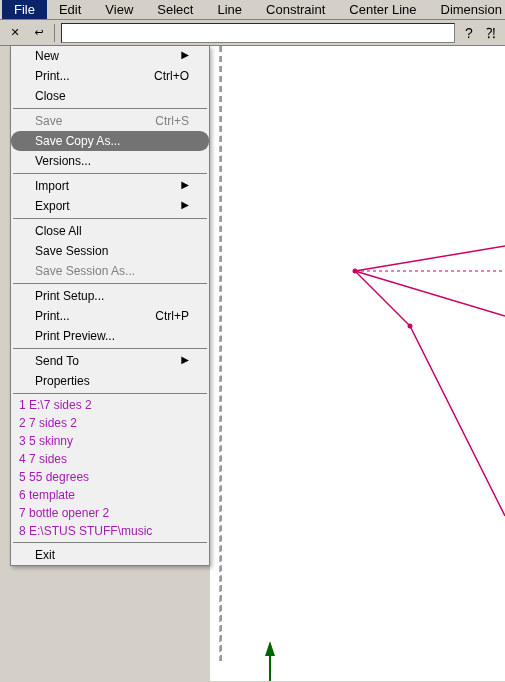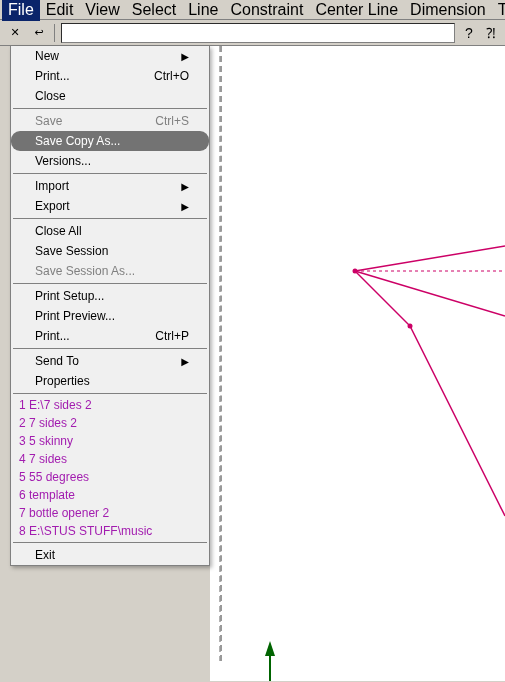--- a/index.html
+++ b/index.html
@@ -24,24 +24,24 @@
       align-items: center;
       background: #d4d0c8;
       height: 20px;
       border-bottom: 1px solid #808080;
       padding: 0 2px;
       position: relative;
       z-index: 100;
     }
 
     .menubar-item {
-      padding: 2px 6px;
+      padding: 2px 12px;
       cursor: pointer;
       white-space: nowrap;
-      font-size: 16px;
+      font-size: 13px;
     }
 
     .menubar-item.active {
       background: #0a246a;
       color: white;
     }
 
     
     .toolbar {
       display: flex;
@@ -89,21 +89,20 @@
       border-top: none;
       box-shadow: 2px 2px 4px rgba(0,0,0,0.3);
       min-width: 200px;
       z-index: 200;
     }
 
     .menu-item {
       padding: 3px 20px 3px 24px;
       cursor: pointer;
       display: flex;
-      align-items: center;
       justify-content: space-between;
       white-space: nowrap;
       font-size: 12px;
       color: #000;
       position: relative;
     }
 
     .menu-item.active {
       background: #737373;
       color: white;
@@ -254,26 +253,26 @@
       <span>Save Session As...</span>
     </div>
 
     <div class="menu-separator"></div>
 
     <div class="menu-item">
       <span>Print Setup...</span>
     </div>
 
     <div class="menu-item">
-      <span>Print Preview...</span>
-    </div>
-
-    <div class="menu-item">
       <span>Print...</span>
       <span class="shortcut">Ctrl+P</span>
+    </div>
+
+    <div class="menu-item">
+      <span>Print Preview...</span>
     </div>
 
     <div class="menu-separator"></div>
 
     <div class="menu-item">
       <span>Send To</span>
       <span class="arrow">▶</span>
     </div>
 
     <div class="menu-item">

